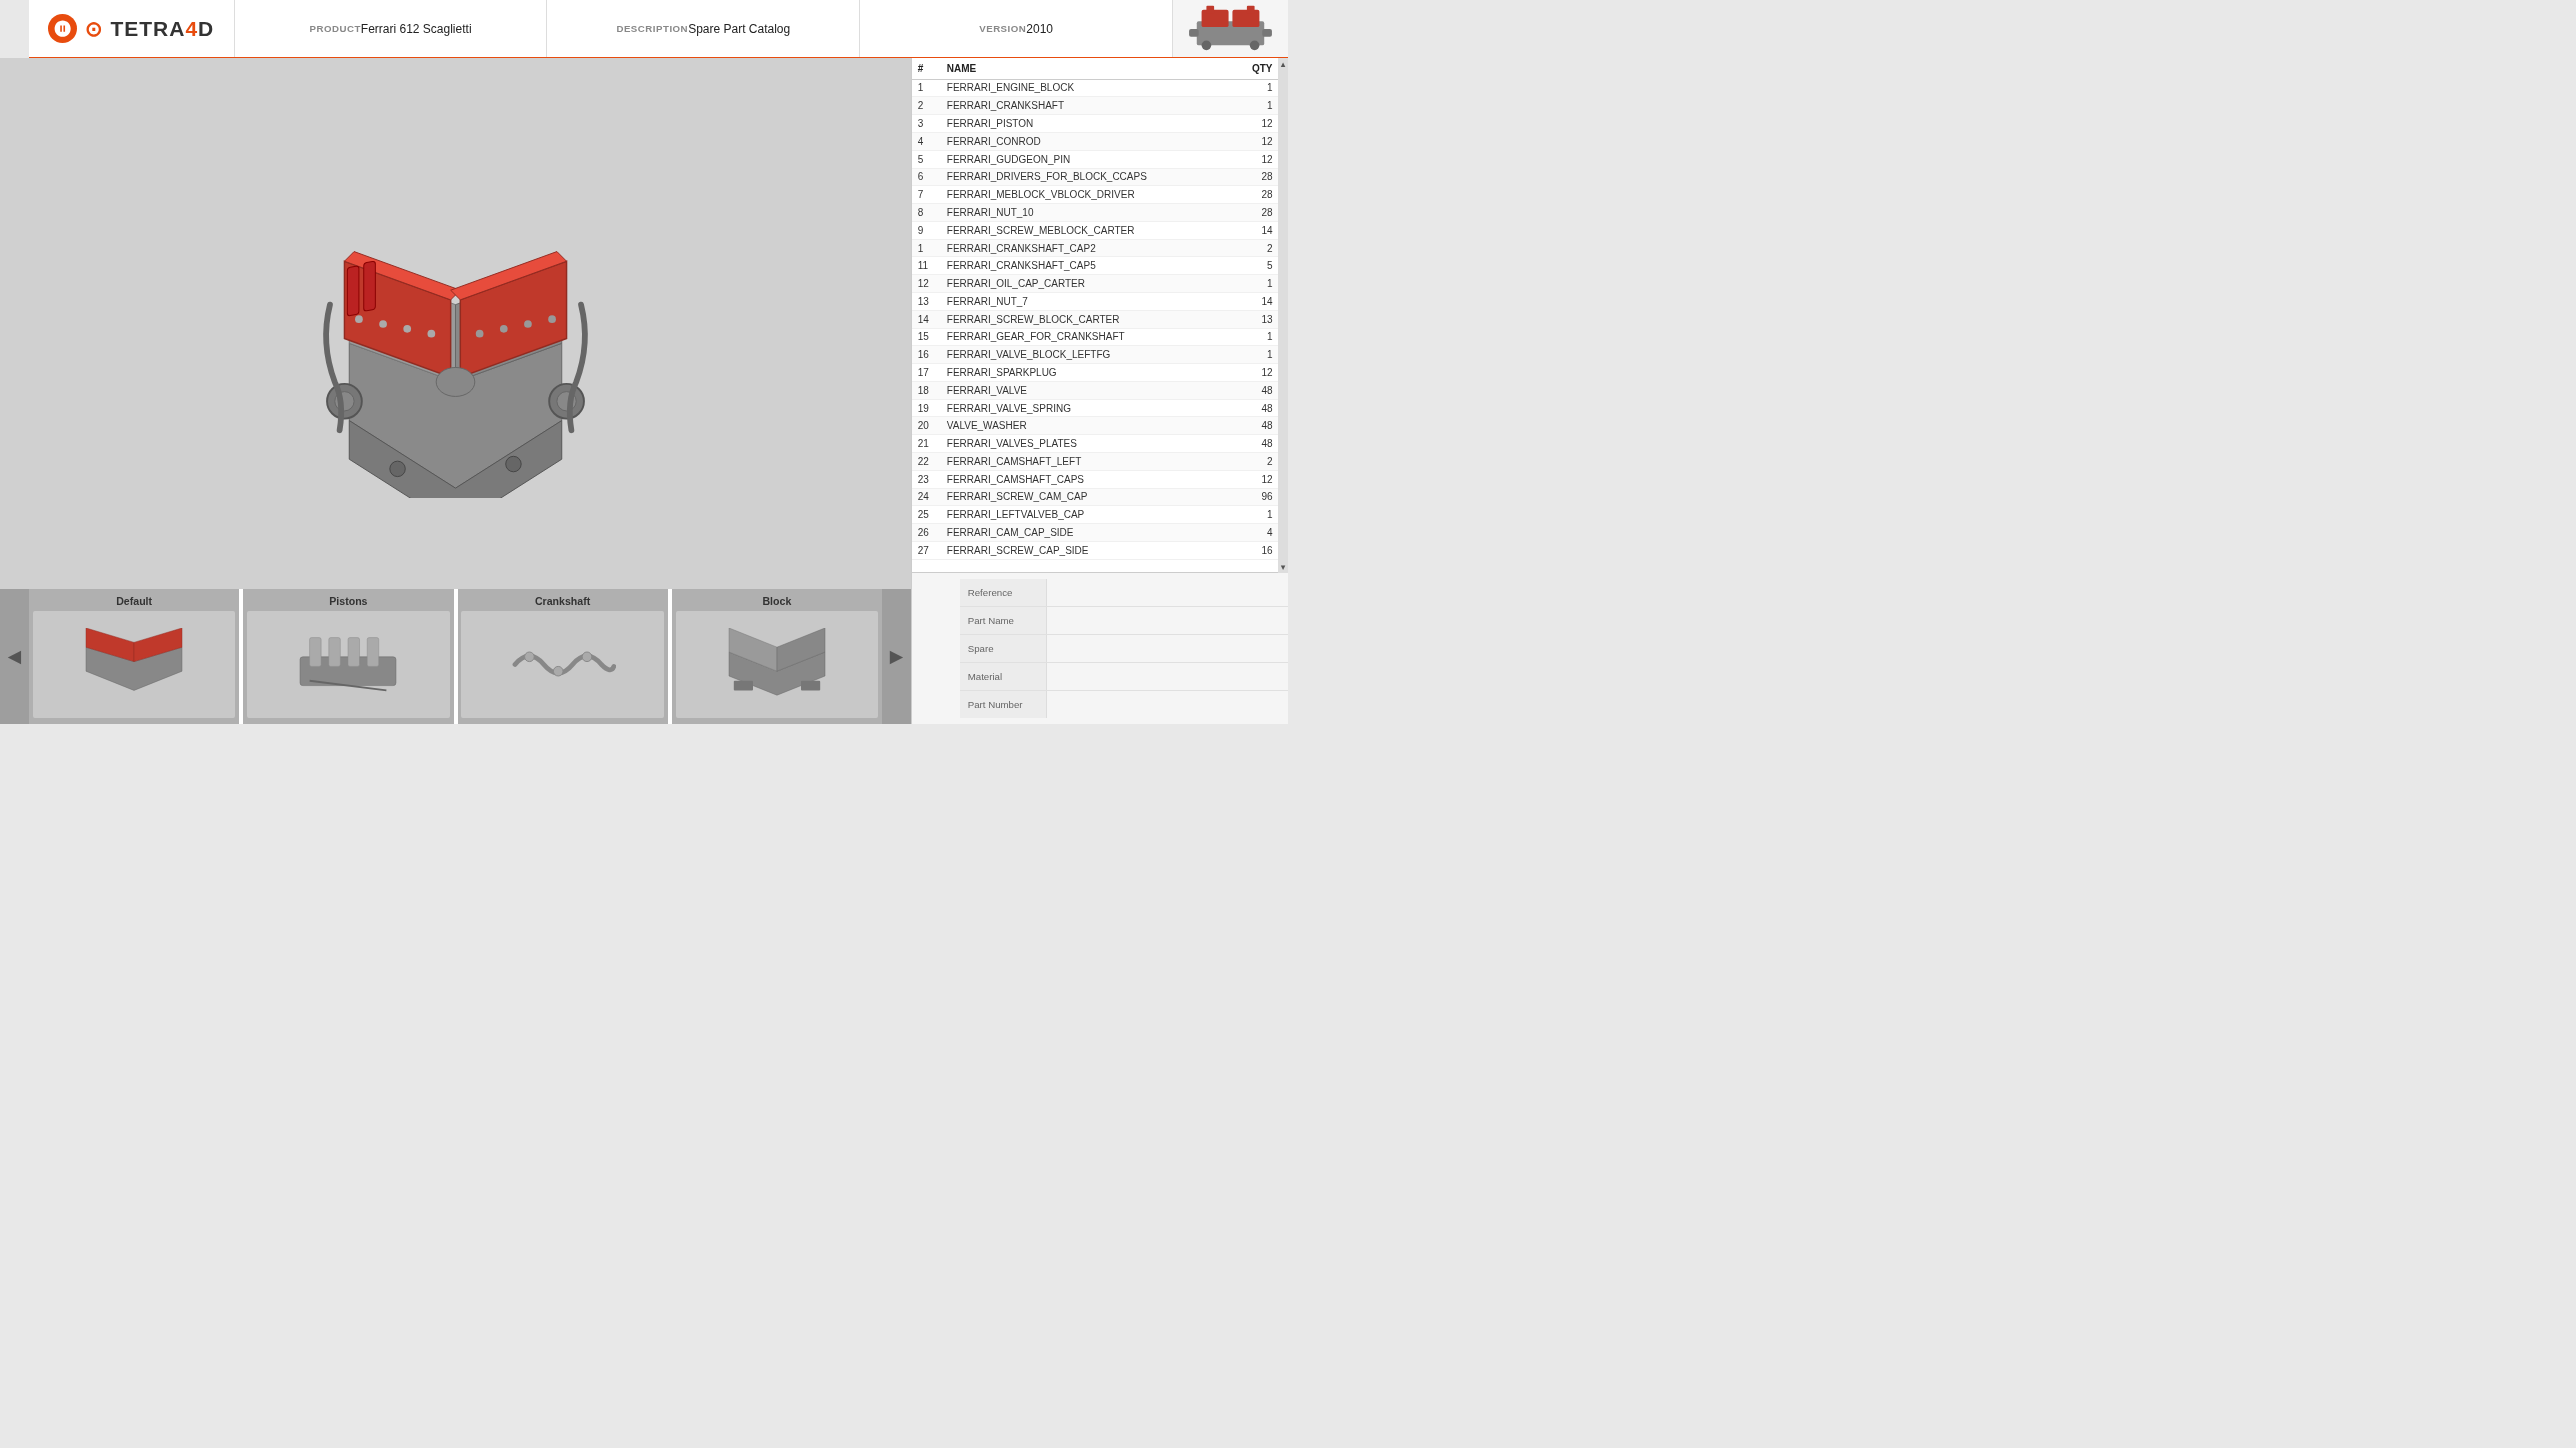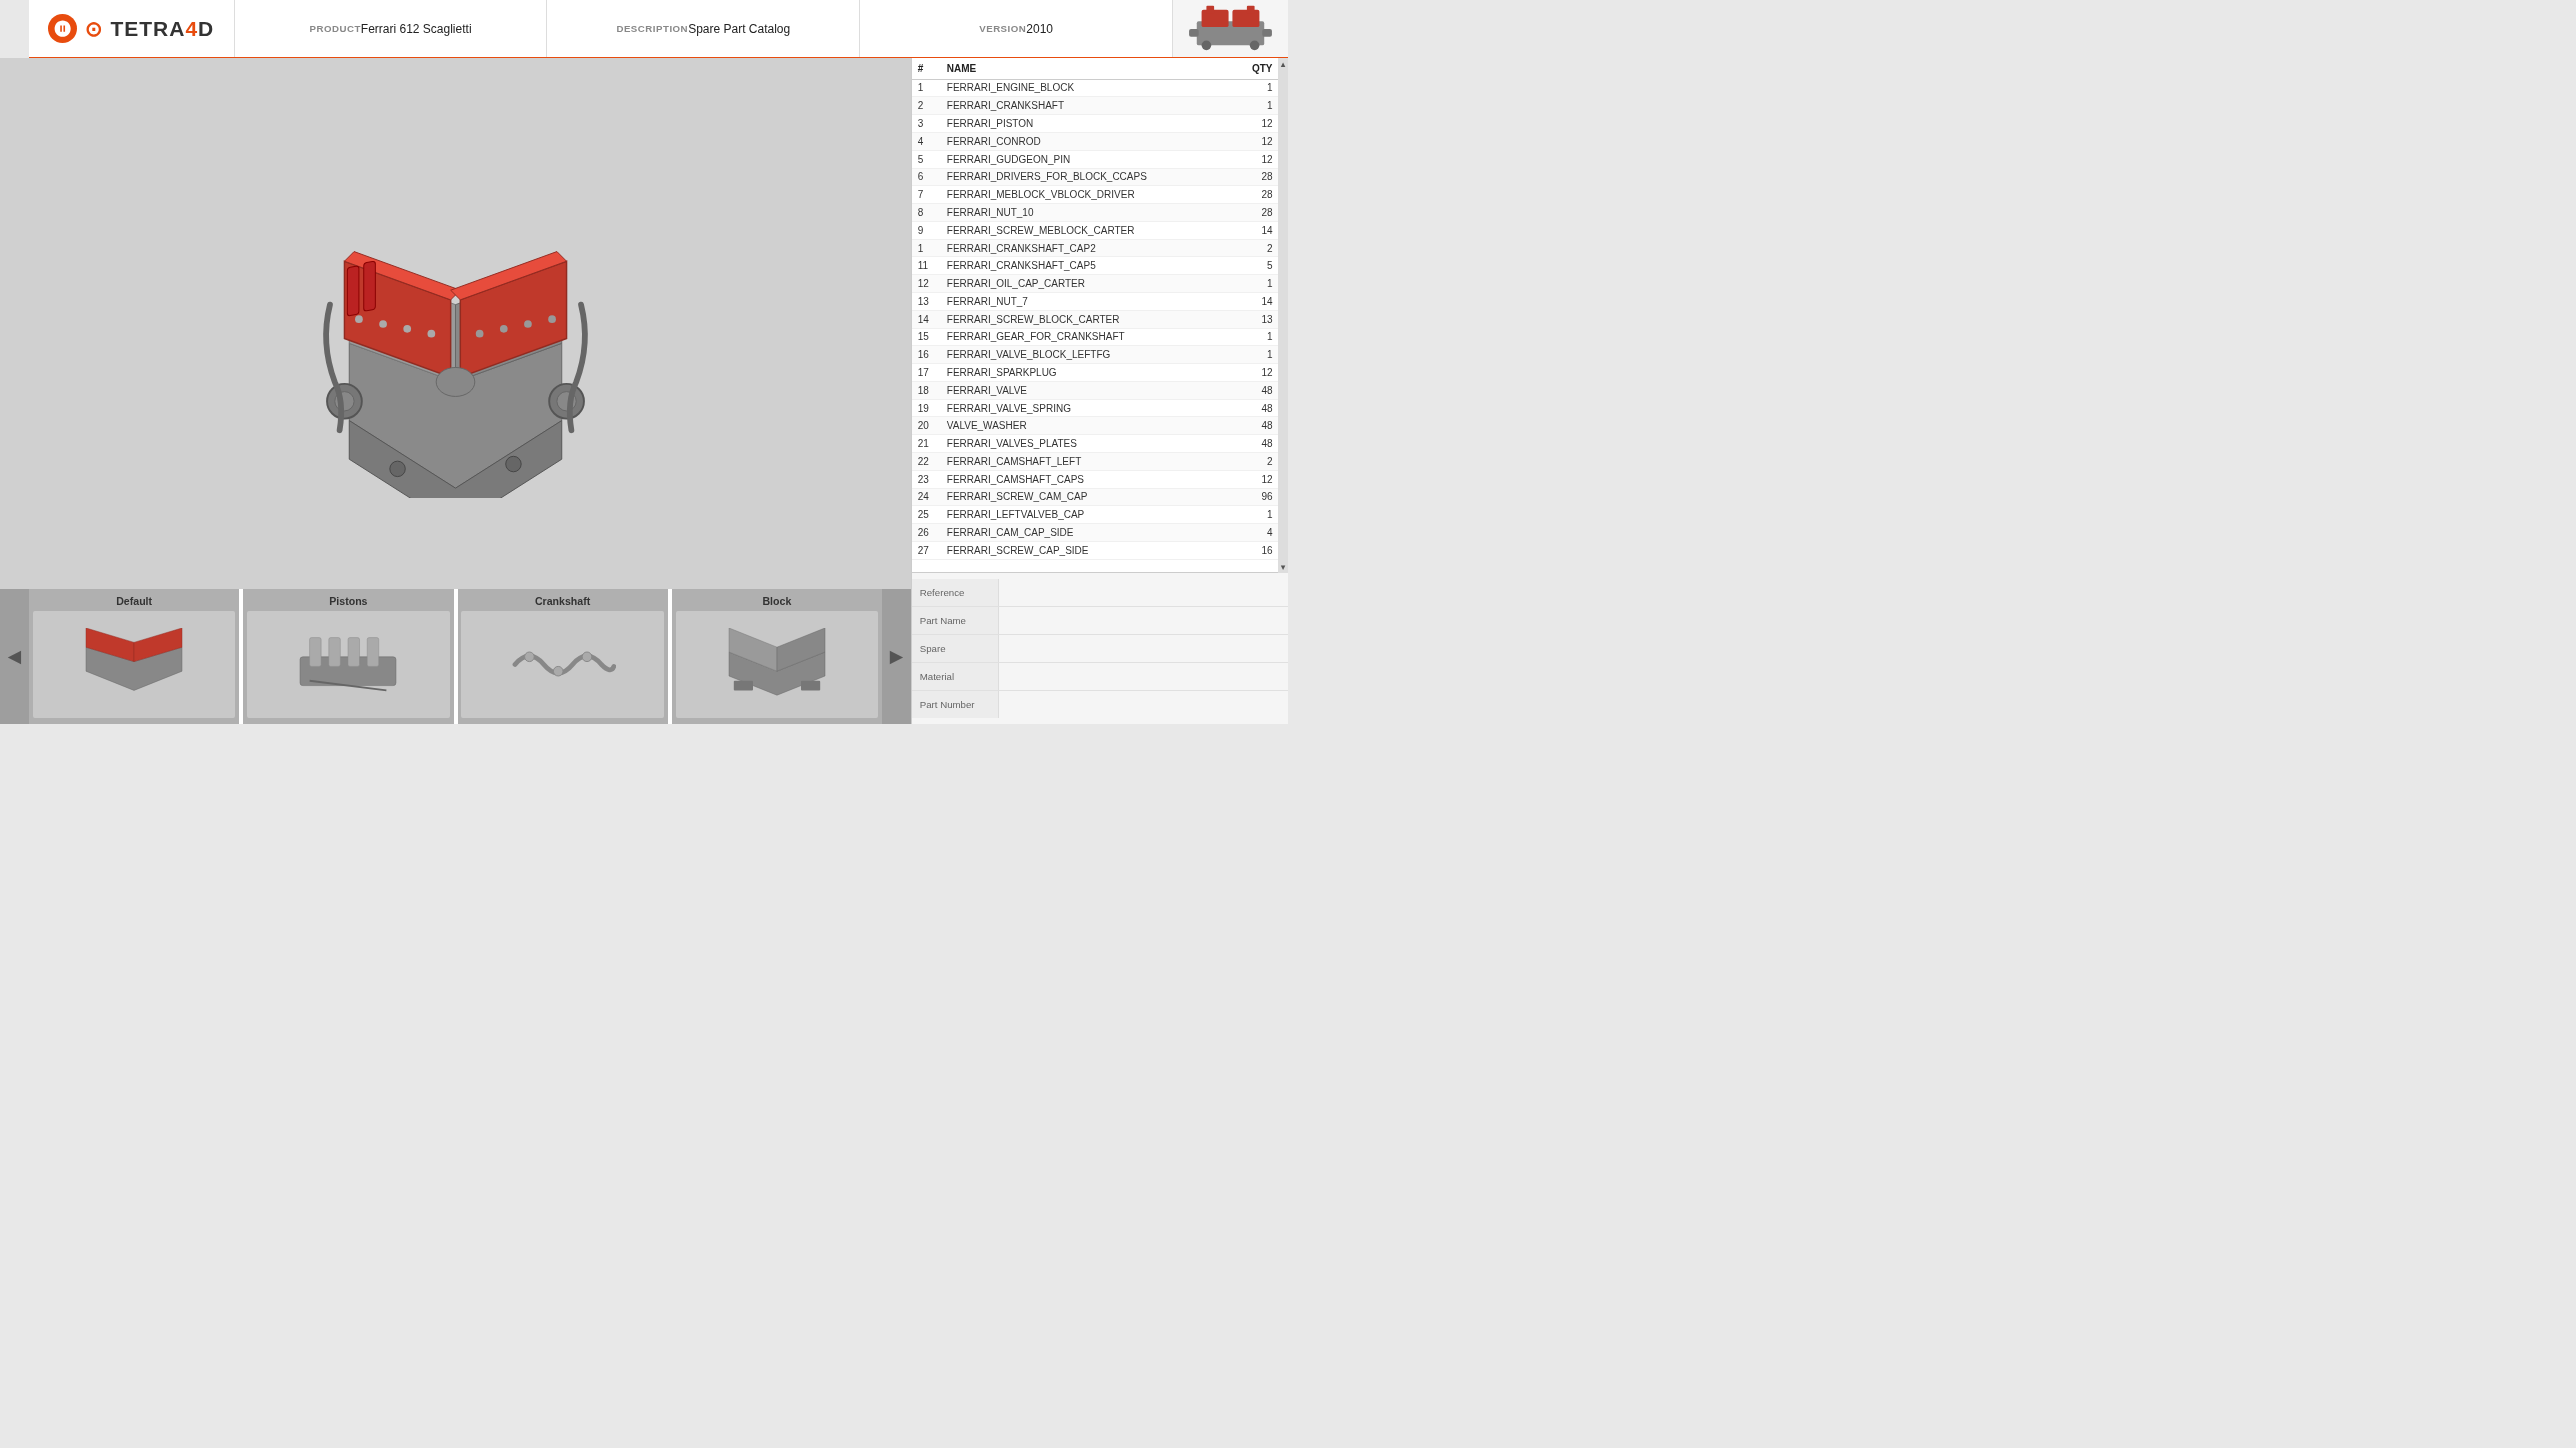--- a/index.html
+++ b/index.html
@@ -217,20 +217,21 @@
     
     .part-details {
       padding: 5.8px 0;
       background: #f5f5f5;
     }
     .detail-row {
       display: flex;
       align-items: center;
       border-bottom: 1px solid #e0e0e0;
       min-height: 27px;
+      margin-left: 48px;
     }
     .detail-row:last-child { border-bottom: none; }
     .detail-label {
       width: 87px;
       padding: 3.9px 7.7px;
       font-size: 9.7px;
       color: #666;
       background: #ececec;
       border-right: 1px solid #ddd;
       font-weight: 500;

